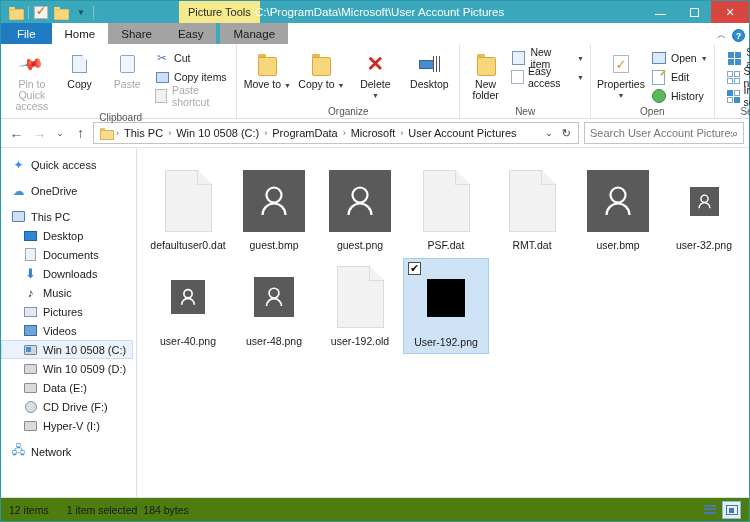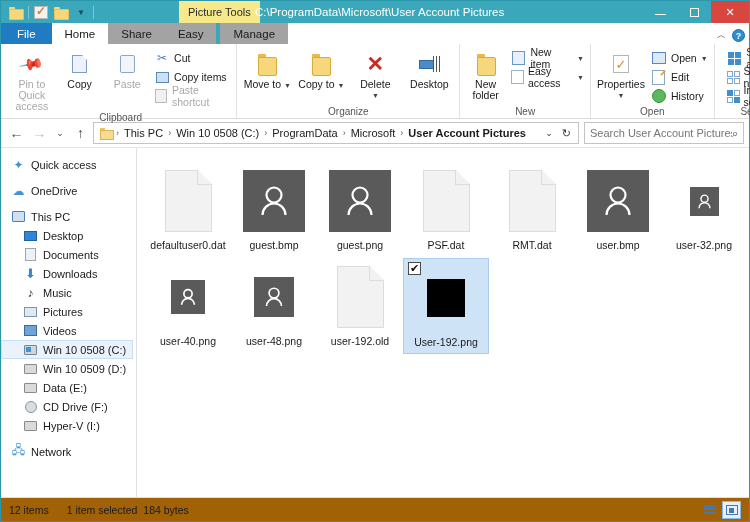--- a/index.html
+++ b/index.html
@@ -218,21 +218,21 @@
   }
   .navbtn.dim { color: #bdbdbd; }
   .navbtn.small { width: 16px; font-size: 9px; }
   .crumbbox {
     flex: 1; height: 22px; border: 1px solid #c4c4c4; background: #ffffff;
     display: flex; align-items: center; padding: 0 3px; gap: 0; min-width: 0;
   }
   .crumb {
     font-size: 11px; color: #1a1a1a; padding: 0 4px; white-space: nowrap;
   }
-  .crumb.last { font-weight: bold; }
+  .crumb.last { font-weight: normal; }
   .crumb-sep { font-size: 9px; color: #5a5a5a; padding: 0 1px; }
   .crumb-folder { width: 13px; height: 11px; position: relative; margin: 0 2px 0 3px; }
   .crumb-folder:before { content:""; position:absolute; left:0; top:0; width:5px; height:2px;
     background:#eec45f; }
   .crumb-folder:after { content:""; position:absolute; left:0; top:2px; width:12px; height:8px;
     background:#f8dc8e; border:1px solid #d8b458; }
   .crumb-spacer { flex: 1; }
   .crumb-icon { font-size: 9px; color: #333; padding: 0 5px; }
   .crumb-refresh { font-size: 11px; color: #333; padding: 0 4px; }
   .searchbox {
@@ -331,21 +331,21 @@
   .selcheck {
     position: absolute; left: 4px; top: 3px;
     width: 13px; height: 13px; background: #ffffff; border: 1px solid #4a4a4a;
     display: flex; align-items: center; justify-content: center;
     font-size: 11px; color: #111; line-height: 11px;
   }
 
   
   .statusbar {
     flex: 0 0 24px; height: 24px;
-    background: #a16207; border-top: 1px solid #dfdfdf;
+    background: #4d7c0f; border-top: 1px solid #dfdfdf;
     display: flex; align-items: center;
     padding: 0 8px; gap: 18px;
     font-size: 10.5px; color: #1a1a1a;
   }
   .status-right {
     margin-left: auto; display: flex; align-items: center; gap: 3px;
   }
   .viewbtn {
     width: 19px; height: 18px; display: flex; align-items: center; justify-content: center;
   }

